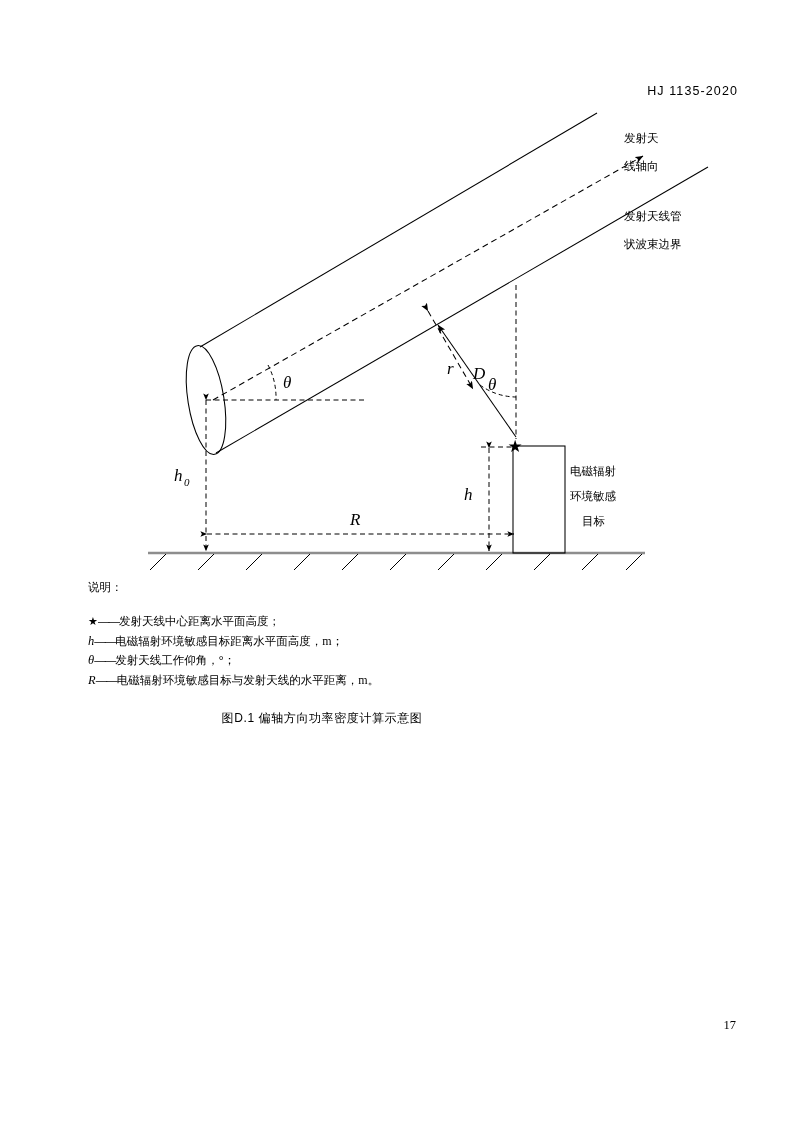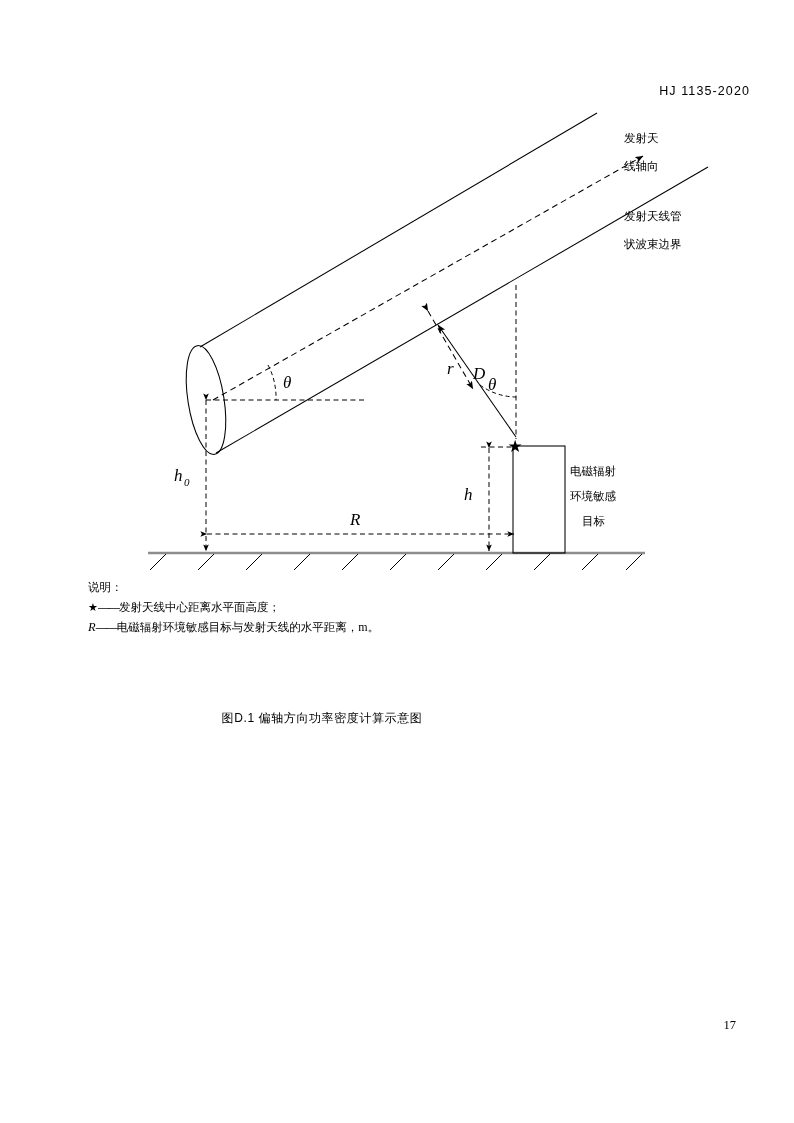--- a/index.html
+++ b/index.html
@@ -18,21 +18,21 @@
   .page {
     position: absolute;
     inset: 0;
     width: 794px;
     height: 1123px;
   }
   
   .doc-header {
     position: absolute;
     top: 84px;
-    right: 44px;
+    right: 56px;
     font-family: "Liberation Sans", sans-serif;
     font-size: 12.5px;
     letter-spacing: 1.1px;
     white-space: nowrap;
   }
   
   .figure {
     position: absolute;
     left: 0;
     top: 100px;
@@ -46,21 +46,21 @@
   .legend {
     position: absolute;
     left: 88px;
     top: 578px;
     width: 620px;
   }
   .legend-title {
     font-family: Liberation Serif, serif;
     font-size: 11.5px;
     line-height: 19px;
-    margin-bottom: 1px;
+    margin-bottom: 15px;
   }
   .legend-row {
     font-family: "Liberation Sans", sans-serif;
     font-size: 11.5px;
     line-height: 19.5px;
     white-space: nowrap;
     display: block;
   }
   .legend-sym {
     font-family: "Liberation Serif", serif;
@@ -257,20 +257,26 @@
     </svg>
   </div>
 
   <div class="legend">
     <div class="legend-title">说明：</div>
     <div>
       <div class="legend-row">
         <span class="legend-sym star">★</span><span class="legend-dash">——</span><span>发射天线中心距离水平面高度；</span>
       </div>
       <div class="legend-row">
+        <span class="legend-sym">h</span><span class="legend-dash">——</span><span>电磁辐射环境敏感目标距离水平面高度，</span><span class="legend-unit">m；</span>
+      </div>
+      <div class="legend-row">
+        <span class="legend-sym">θ</span><span class="legend-dash">——</span><span>发射天线工作仰角，</span><span class="legend-unit">°；</span>
+      </div>
+      <div class="legend-row">
         <span class="legend-sym">R</span><span class="legend-dash">——</span><span>电磁辐射环境敏感目标与发射天线的水平距离，</span><span class="legend-unit">m。</span>
       </div>
     </div>
   </div>
 
   <div class="caption">图D.1  偏轴方向功率密度计算示意图</div>
 
   <div class="page-number">17</div>
 
 </div>

